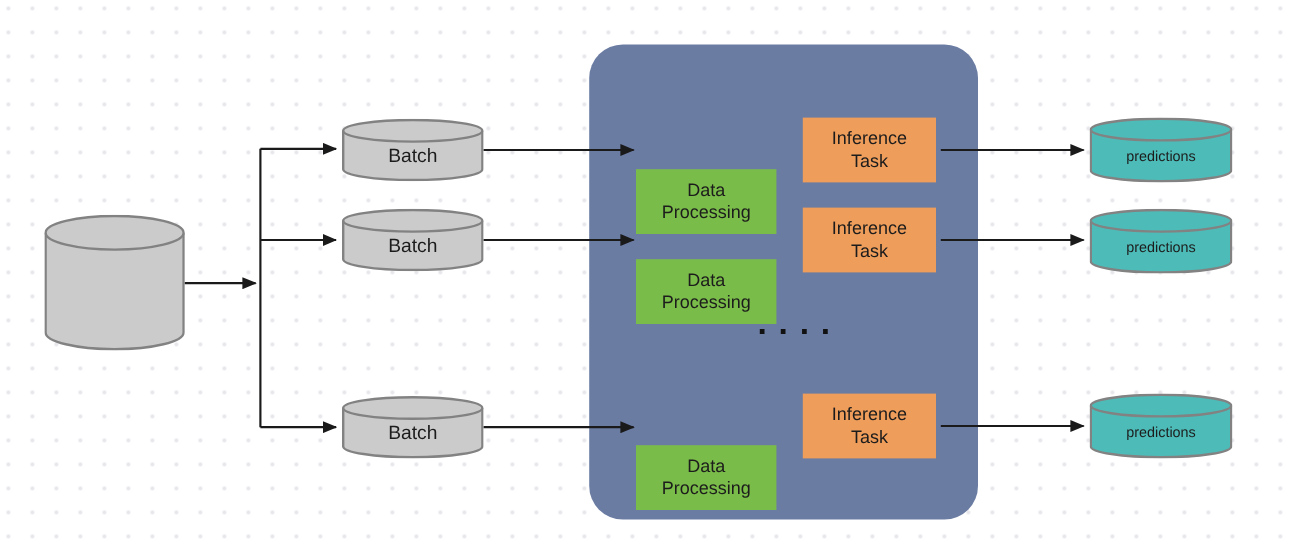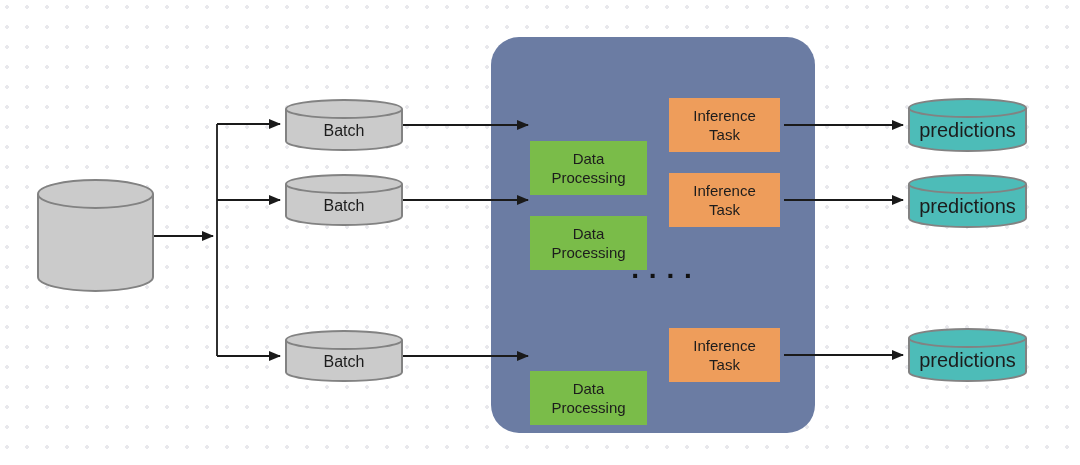--- a/index.html
+++ b/index.html
@@ -21,21 +21,21 @@
   .node { position: absolute; box-sizing: border-box; }
 
   
   .cyl { display: flex; align-items: center; justify-content: center; text-align: right; border-radius: 25px; }
   .cyl svg { position: absolute; inset: 0; width: 100%; height: 100%; }
   .cyl .lbl { position: relative; z-index: 2; line-height: 19px; }
   .cyl-big   { left: 37px;  top: 179px; width: 117px; height: 113px; font-size: 16px; }
   .cyl-big .lbl { padding-top: 16px; }
   .cyl-batch { width: 118px; height: 52px; font-size: 16px; }
   .cyl-batch .lbl, .cyl-pred .lbl { padding-top: 10px; }
-  .cyl-pred  { width: 119px; height: 54px; font-size: 20px; }
+  .cyl-pred  { width: 119px; height: 54px; font-size: 12px; }
   .batch-1 { left: 285px; top: 99px;  }
   .batch-2 { left: 285px; top: 174px; }
   .batch-3 { left: 285px; top: 330px; }
   .pred-1  { left: 908px; top: 98px;  }
   .pred-2  { left: 908px; top: 174px; }
   .pred-3  { left: 908px; top: 328px; }
 
   
   .pool {
     left: 491px; top: 37px; width: 324px; height: 396px;

